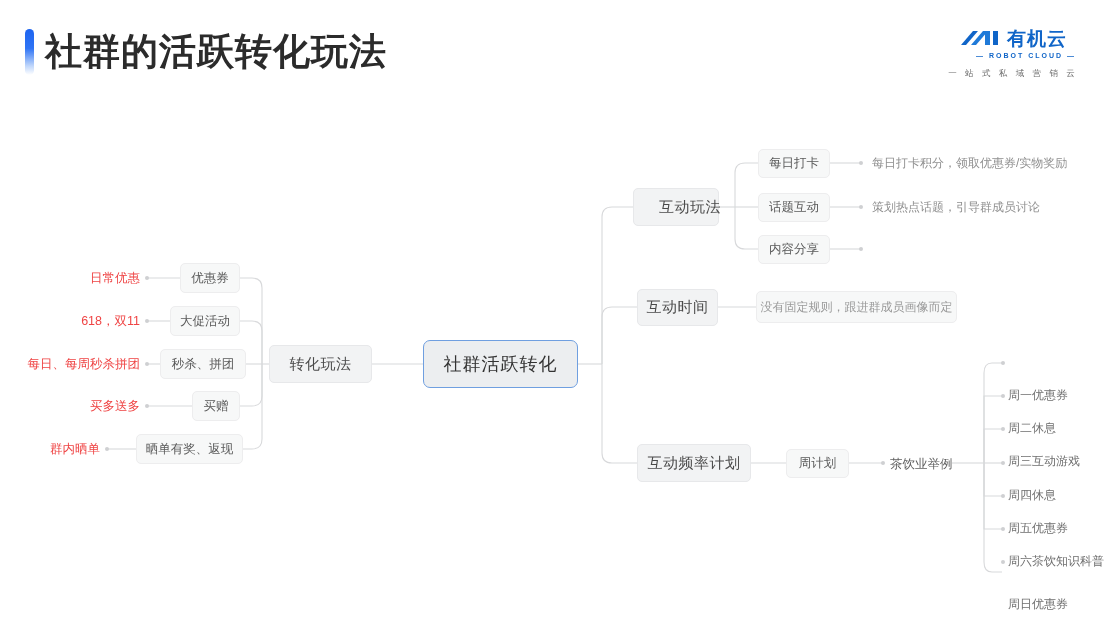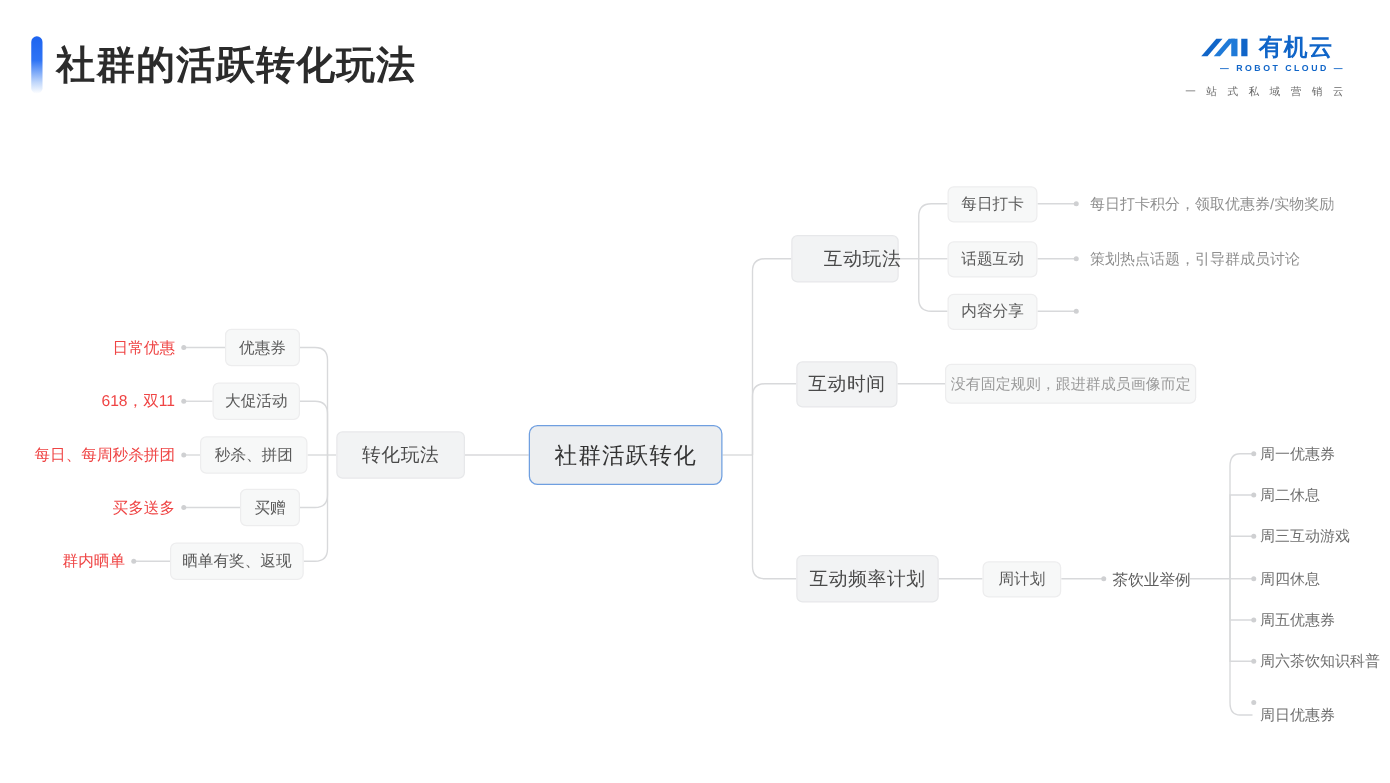--- a/index.html
+++ b/index.html
@@ -25,21 +25,21 @@
   #title-accent {
     position: absolute;
     left: 25px; top: 29px;
     width: 9px; height: 46px;
     border-radius: 5px;
     background: linear-gradient(to bottom, #1d64f0 0%, #2f74f5 42%, #bfd6fb 80%, #ffffff 100%);
   }
   #page-title {
     position: absolute;
     left: 45px; top: 30px;
-    font-size: 31px;
+    font-size: 37px;
     font-weight: bold;
     letter-spacing: 1px;
     color: #2b2b2b;
     line-height: 44px;
     white-space: nowrap;
   }
 
   
   #logo {
     position: absolute;
@@ -139,20 +139,21 @@
   }
   .plain.right { text-align: left; }
   .plain.leftlabel {
     text-align: right;
     color: #ef4444;
     font-size: 12.5px;
   }
   .plain.week {
     font-size: 12px;
     color: #6f6f6f;
+    margin-top: 32px;
   }
   .plain.example {
     font-size: 12.5px;
     color: #5f5f5f;
   }
 </style>
 </head>
 <body>
 
 <div id="header">

